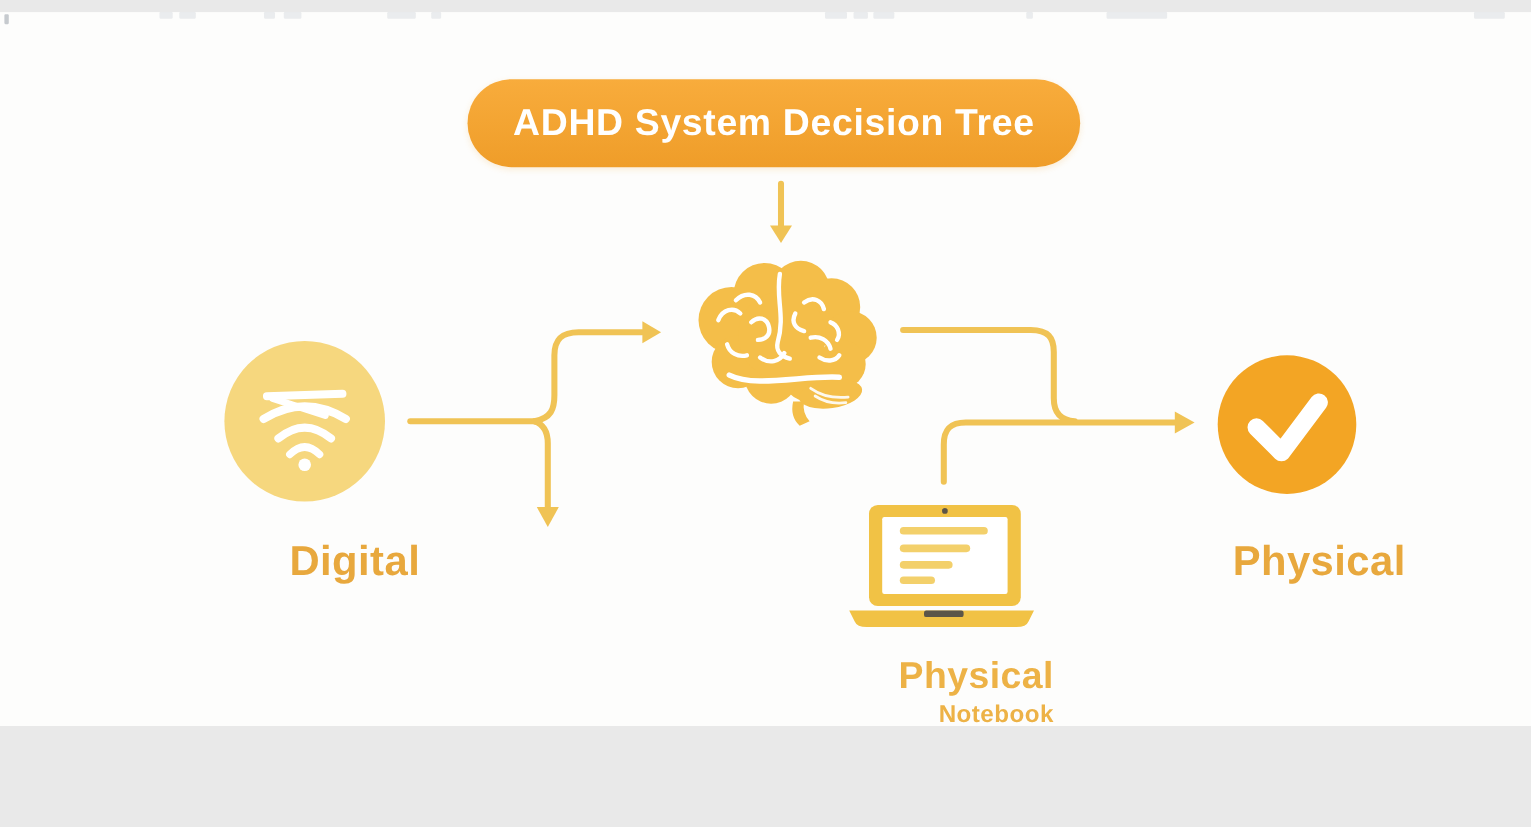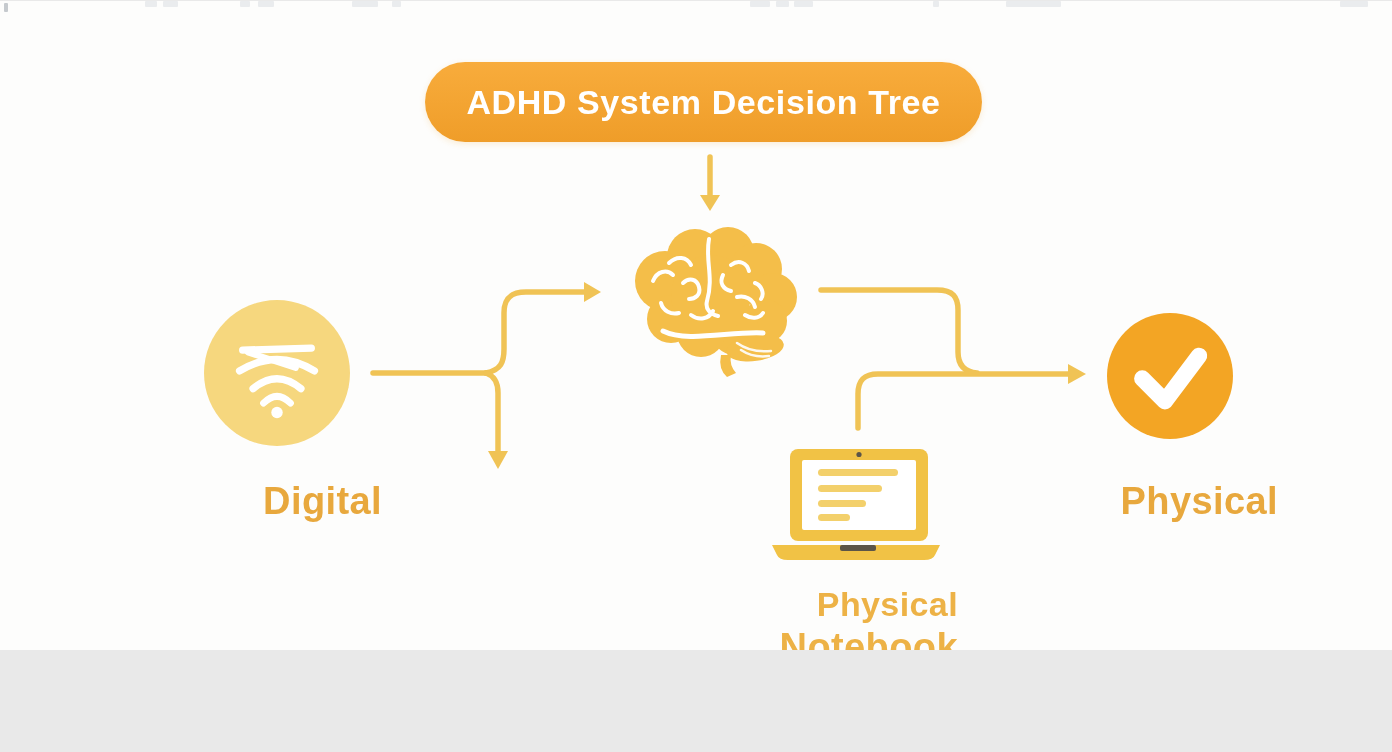--- a/index.html
+++ b/index.html
@@ -3,21 +3,21 @@
 <meta charset="utf-8">
 <style>
   :root{
     --bg:#FDFDFC; --title-top:#F8AC3C; --title-bottom:#EF9D29; --title-text:#FFFFFF;
     --arrow:#F0C355; --brain:#F4BE49; --wifi-bg:#F6D77E; --check-bg:#F3A524;
     --laptop:#F1C245; --laptop-line:#F3D06B; --label:#E8A83D; --label-light:#EDB246;
   }
   *{box-sizing:border-box; margin:0; padding:0;}
   body{background:#e9e9e9; font-family:"Liberation Sans", sans-serif;}
   .canvas{
-    position:relative; width:1392px; height:649px; margin:1px auto;
+    position:relative; width:1392px; height:649px; margin:11px auto;
     background:var(--bg); overflow:hidden;
   }
   .title-pill{
     position:absolute; left:425px; top:61px; width:557px; height:80px;
     border-radius:44px;
     background:linear-gradient(180deg, var(--title-top) 0%, var(--title-bottom) 100%);
     display:flex; align-items:center; justify-content:center;
     box-shadow:0 2px 6px rgba(240,160,40,0.18);
   }
   .title-pill span{
@@ -28,21 +28,21 @@
   .wifi-circle{left:204px; top:299px; width:146px; height:146px; background:var(--wifi-bg);}
   .check-circle{left:1107px; top:312px; width:126px; height:126px; background:var(--check-bg);}
   .node-label{
     position:absolute; text-align:right; color:var(--label);
     font-weight:700; font-size:38px; letter-spacing:.4px;
   }
   .label-digital{left:172px; top:479px; width:210px;}
   .label-physical-right{left:1068px; top:479px; width:210px;}
   .label-notebook{left:748px; top:584px; width:210px; color:var(--label-light);}
   .label-notebook .line1{font-size:34px; display:block;}
-  .label-notebook .line2{font-size:38px; display:block; margin-top:2px; padding-left:12px;}
+  .label-notebook .line2{font-size:22px; display:block; margin-top:2px; padding-left:12px;}
   .brain-wrap{position:absolute; left:613px; top:218px;}
   .laptop-wrap{position:absolute; left:760px; top:440px;}
   .watermark{position:absolute; left:1320px; top:672px; opacity:.35;}
   .top-artifact{position:absolute; top:0; height:6px; border-radius:1px;}
 </style>
 </head>
 <body>
 
 <div class="canvas">
 

